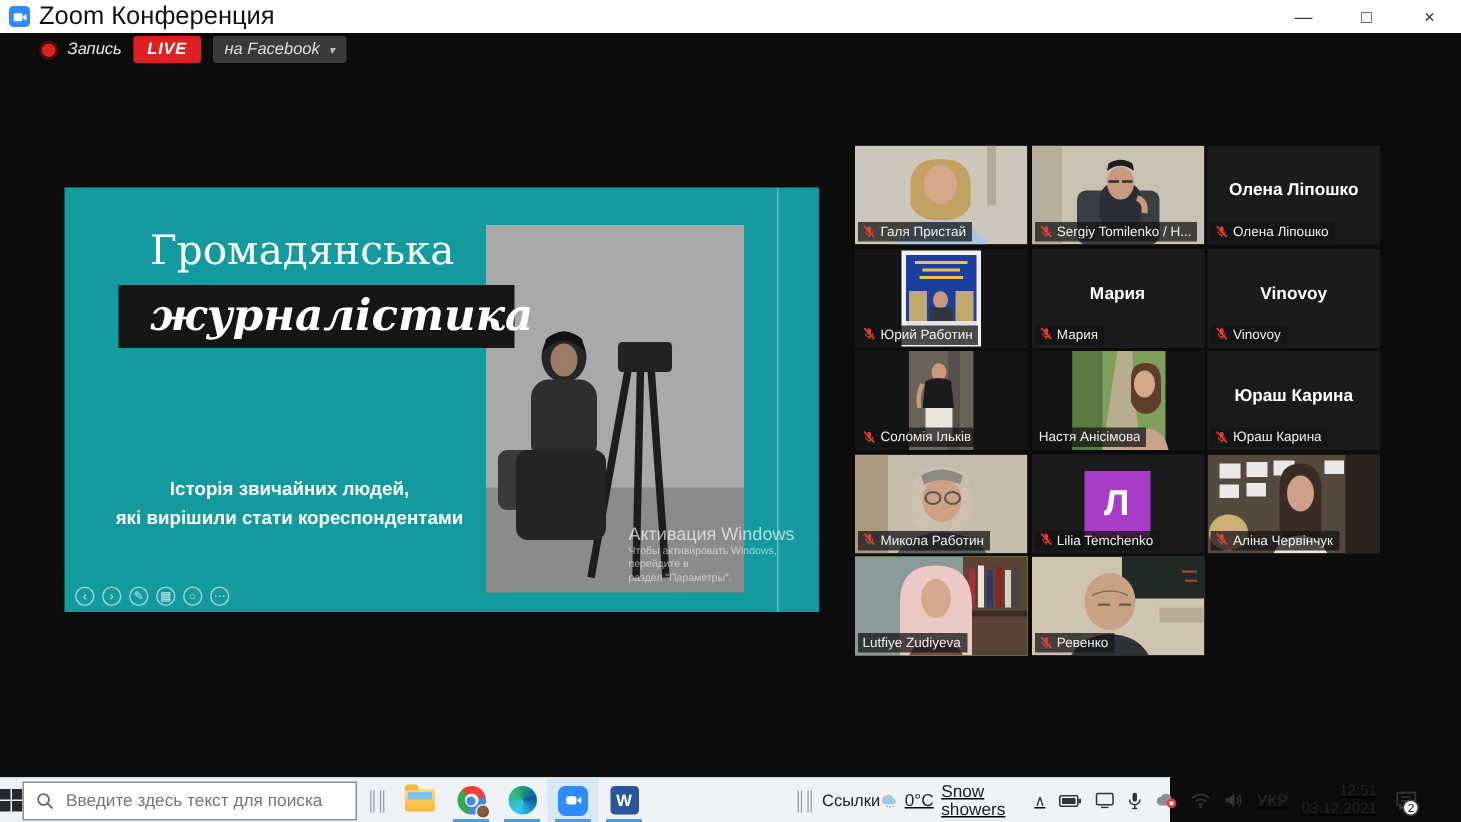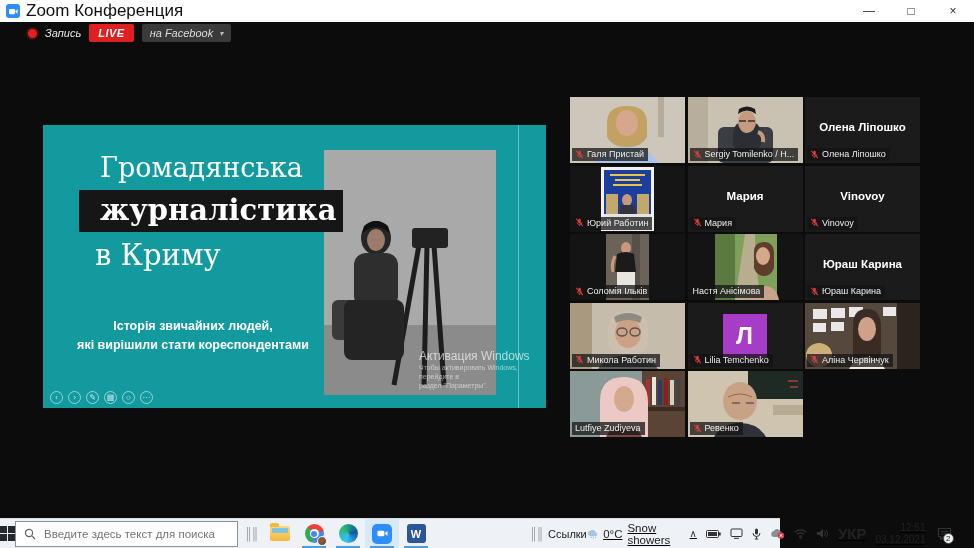--- a/index.html
+++ b/index.html
@@ -32,21 +32,21 @@
   
   .screenshare { position:absolute; left:0; top:22px; width:556px; height:496px; background:#0c0c0c; }
   .slide { position:absolute; left:0; top:103px; width:503px; height:283px;margin-left:43px; }
   .slide-bg { position:absolute; inset:0; }
   .slide-edge-line { position:absolute; top:0; bottom:0; left:475px; width:1px;
                      background:rgba(255,255,255,.35); }
   .slide-title { position:absolute; left:0; top:26px; width:300px;
                  font-family:"DejaVu Serif", serif; color:#fff; }
   .t-line1 { font-size:27px; padding-left:57px; line-height:34px; }
   .t-band { background:#161616; width:264px; margin-left:36px; margin-top:5px;
-            padding:4px 0 6px 21px; }
+            padding:4px 0 6px 21px;font-style:italic; }
   .t-line2 { font-size:29px; font-weight:bold; line-height:32px; }
   .t-line3 { font-size:29px; padding-left:52px; margin-top:6px; line-height:34px; }
   .slide-sub { position:absolute; left:10px; top:192px; width:280px; text-align:center;
                color:#fff; font-size:12.5px; font-weight:bold; line-height:19px; }
   .slide-photo { position:absolute; left:281px; top:25px; width:172px; height:245px;
                  background:linear-gradient(160deg,#b6b6b6 0%,#9a9a9a 45%,#6f6f6f 100%); overflow:hidden; }
   .slide-photo svg { width:100%; height:100%; }
   .watermark { position:absolute; left:376px; top:224px; color:rgba(255,255,255,.65); z-index:5; }
   .wm1 { font-size:12px; }
   .wm2 { font-size:7px; line-height:9px; color:rgba(255,255,255,.55); }
@@ -86,21 +86,21 @@
   .tb-icons { display:flex; height:100%; align-items:center; }
   .tb-app { width:34px; height:100%; display:flex; align-items:center; justify-content:center;
             position:relative; }
   .tb-app.open::after { content:""; position:absolute; left:5px; right:5px; bottom:0;
                         height:2.5px; background:#4a9ede; }
   .tb-app.focus { background:#d7e8f6; }
   .links-label { font-size:11px; color:#222; }
   .tray { margin-left:auto; display:flex; align-items:center; gap:9px; padding-right:4px; height:100%;text-decoration:underline; }
   .weather { display:flex; align-items:center; gap:5px; font-size:11.5px; color:#222; }
   .tray-ico { display:flex; align-items:center; color:#333; font-size:11px; }
-  .lang { font-size:15px; color:#222; font-weight:bold; }
+  .lang { font-size:11px; color:#222; font-weight:bold; }
   .clock { text-align:right; font-size:10px; color:#222; line-height:12px; }
   .notif { position:relative; width:26px; height:100%; display:flex; align-items:center; justify-content:center; }
   .notif-badge { position:absolute; right:1px; bottom:4px; width:11px; height:11px; border-radius:50%;
                  border:1px solid #444; background:#eef1f6; font-size:8px; color:#222;
                  display:flex; align-items:center; justify-content:center; }
 
   
   .chrome-ico { width:19px; height:19px; border-radius:50%; position:relative;
     background:conic-gradient(from -45deg,#ea4335 0 120deg,#4285f4 120deg 240deg,#34a853 240deg 360deg); }
   .chrome-ico::before { content:""; position:absolute; left:5px; top:5px; width:9px; height:9px;
@@ -169,21 +169,20 @@
         <ellipse cx="52" cy="90" rx="9" ry="11" fill="#9c7c68"></ellipse>
         <rect x="20" y="150" width="60" height="60" rx="8" fill="#242424"></rect>
       </svg>
     </div>
 
     <div class="slide-title">
       <div class="t-line1">Громадянська</div>
       <div class="t-band">
         <div class="t-line2">журналістика</div>
       </div>
-      <div class="t-line3">в Криму</div>
     </div>
 
     <div class="slide-sub">
       <div>Історія звичайних людей,</div>
       <div>які вирішили стати кореспондентами</div>
     </div>
 
     <div class="watermark">
       <div class="wm1">Активация Windows</div>
       <div class="wm2">Чтобы активировать Windows, перейдите в</div>

